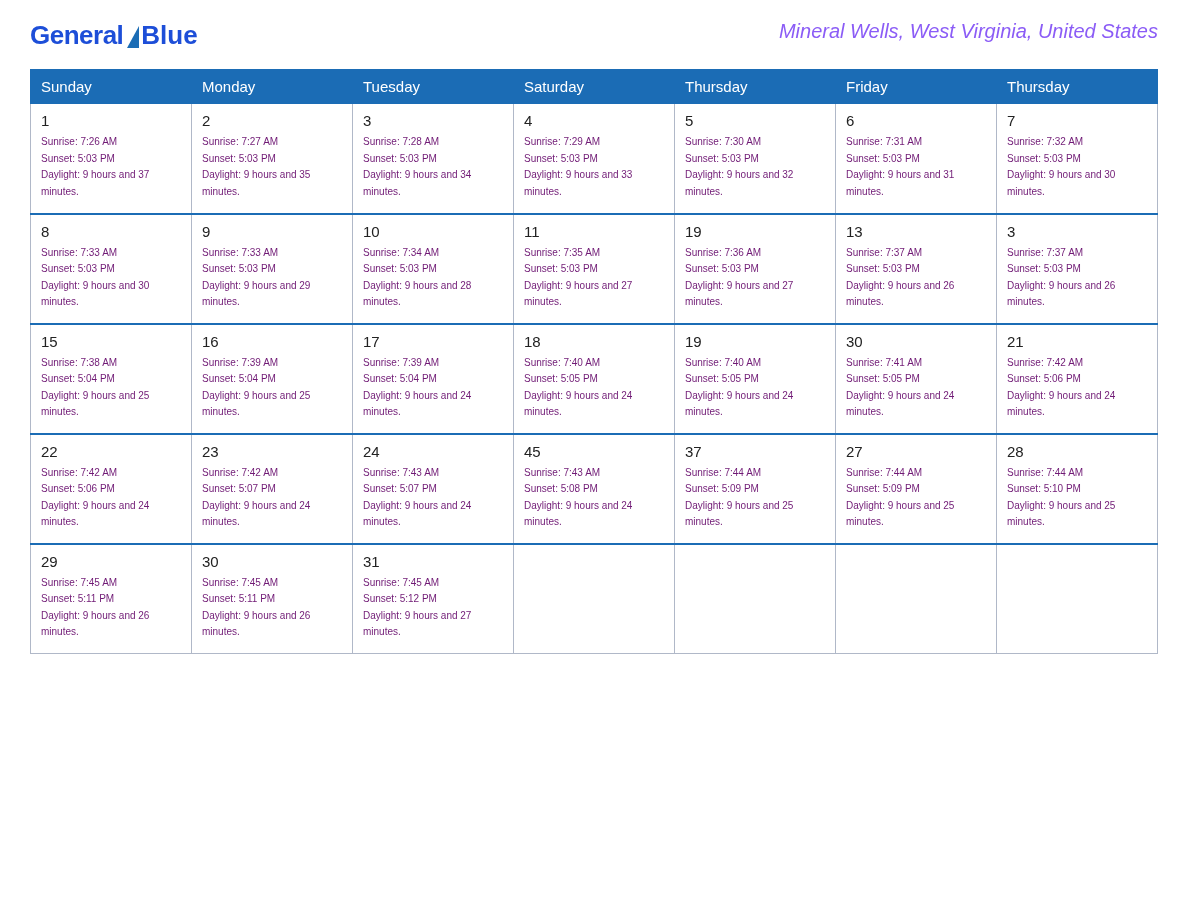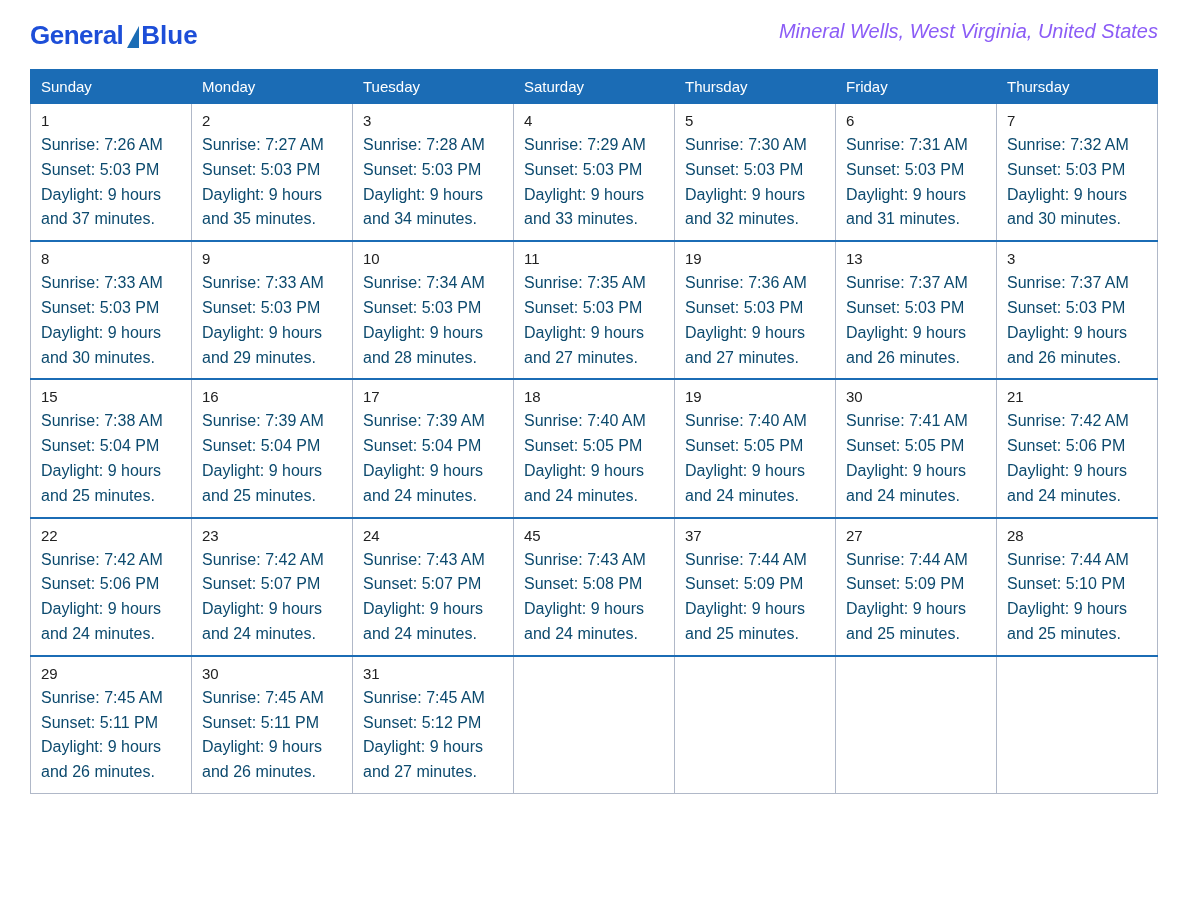--- a/index.html
+++ b/index.html
@@ -84,23 +84,23 @@
       min-height: 90px;
       height: 110px;
     }
     .day-num {
       font-size: 15px;
       font-weight: normal;
       display: block;
       margin-bottom: 4px;
     }
     .day-info {
-      font-size: 16px;
+      font-size: 10px;
       line-height: 1.55;
-      color: #0c4a6e;
+      color: #701a75;
     }
     tbody tr {
       border-bottom: 2px solid #1b6cb5;
     }
     tbody tr:last-child {
       border-bottom: none;
     }
     td.empty {
       background: #fff;
     }

